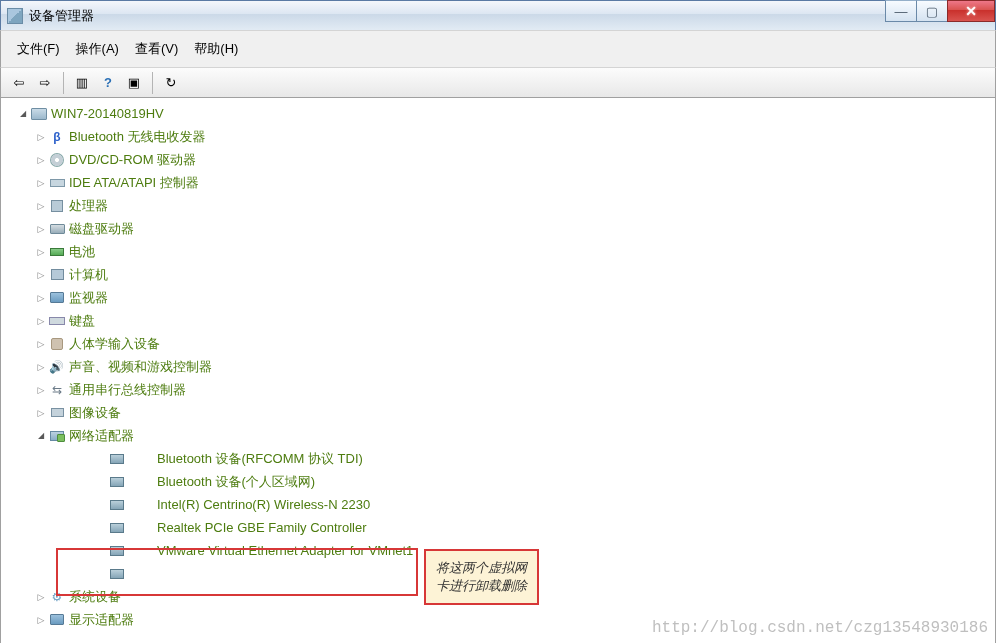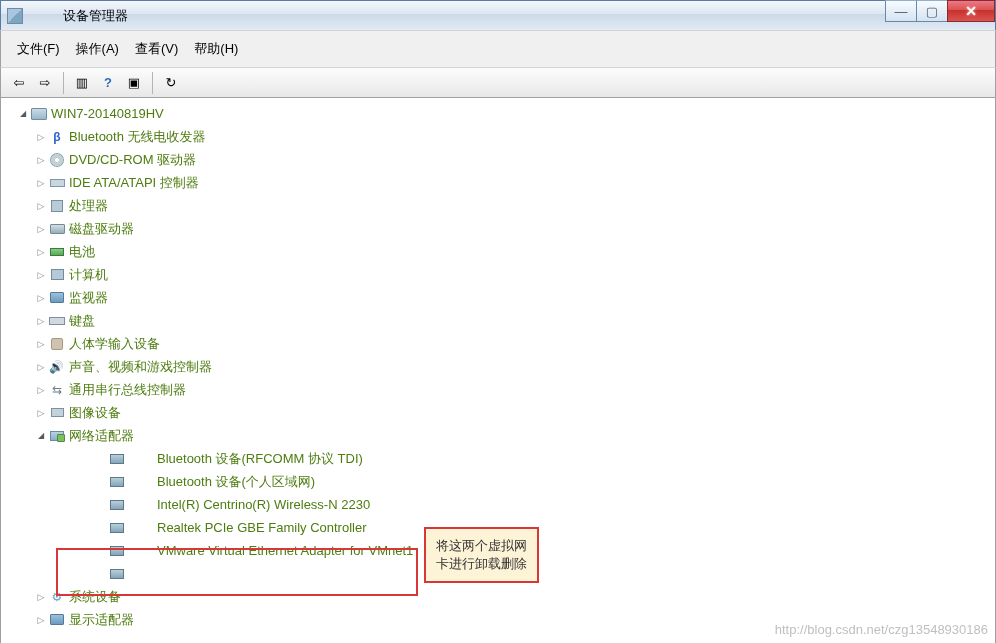--- a/index.html
+++ b/index.html
@@ -7,21 +7,20 @@
 
 .title-bar {
   height: 30px;
   background: linear-gradient(to bottom, #f4f7fb 0%, #dce6f2 45%, #cbd9e8 46%, #e2ebf4 100%);
   border: 1px solid #5a7aa3;
   border-bottom: none;
   display: flex;
   align-items: center;
   padding-left: 6px;
   position: relative;
-  gap: 34px;
 }
 .title-bar .app-icon {
   width: 16px; height: 16px;
   background: linear-gradient(135deg, #a9c6de 0 50%, #7ea5bf 50% 100%);
   border: 1px solid #6a8ca6;
   margin-right: 6px;
 }
 .title-bar .title { color: #000; }
 
 .win-controls {
@@ -150,22 +149,22 @@
   padding: 8px 10px;
   font-size: 14px;
   color: #333;
   line-height: 1.4;
 }
 .watermark {
   position: absolute;
   right: 8px;
   bottom: 6px;
   color: #bfbfbf;
-  font-size: 13px;
-  font-family: Liberation Sans, sans-serif;
+  font-size: 16px;
+  font-family: Liberation Mono, monospace;
 }
 </style>
 </head>
 <body>
 
 <div class="title-bar">
   <div class="app-icon"></div>
   <span class="title">设备管理器</span>
   <div class="win-controls">
     <div class="win-btn">
@@ -366,18 +365,18 @@
         <span class="node-icon">
           <span class="ic-mon"></span>
         </span>
         <span class="lbl">显示适配器</span>
       </li>
   </ul>
 </div>
 
 <div class="highlight-box" style="left:56px; top:548px; width:362px; height:48px;"></div>
 
-<div class="annotation" style="left:424px; top:527px;">
+<div class="annotation" style="left:424px; top:549px;font-style:italic;">
   <div>将这两个虚拟网</div>
   <div>卡进行卸载删除</div>
 </div>
 
 <div class="watermark">http://blog.csdn.net/czg13548930186</div>
 
 </body></html>

